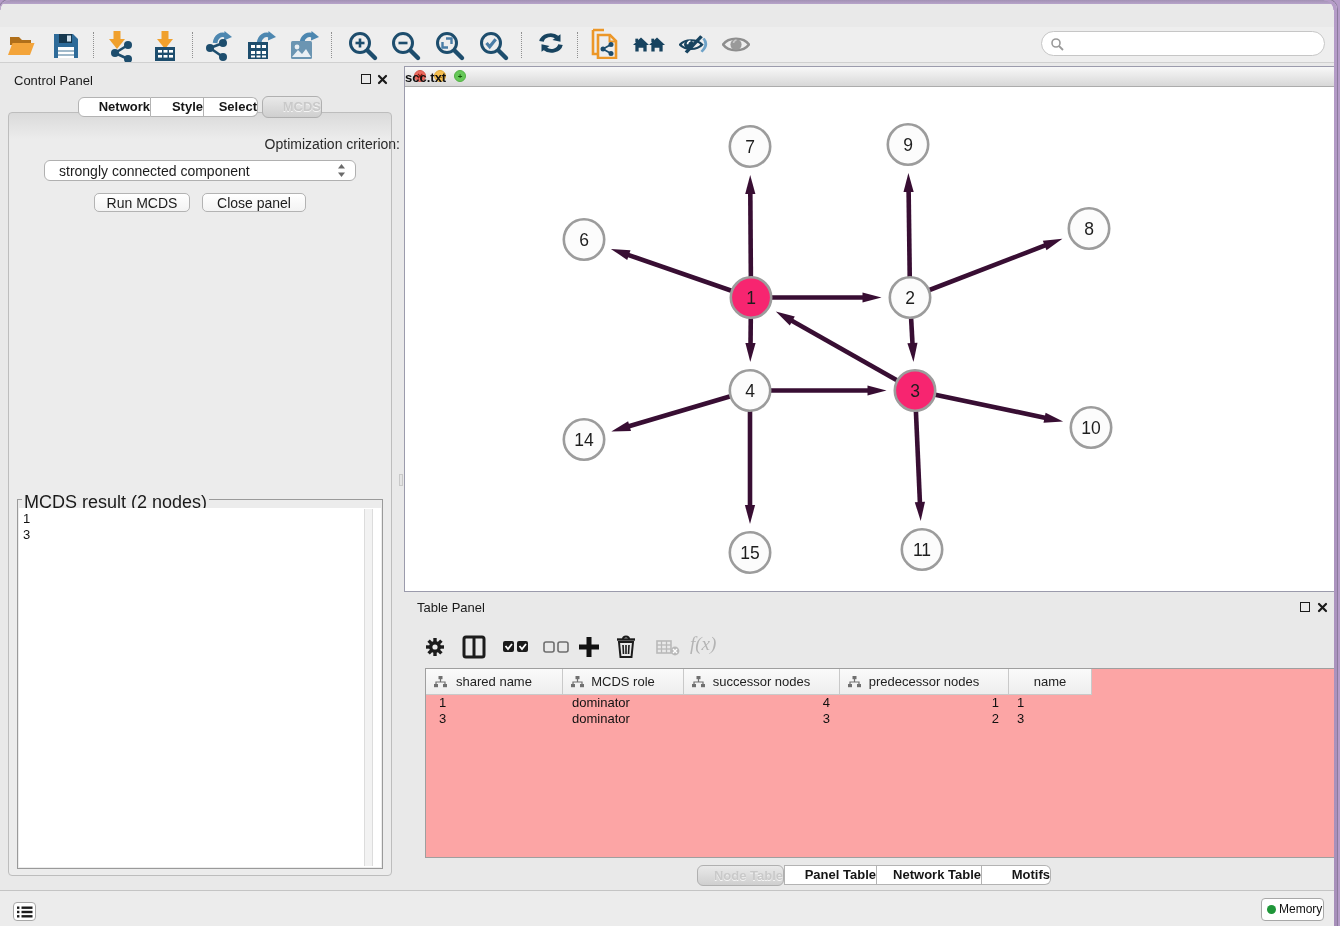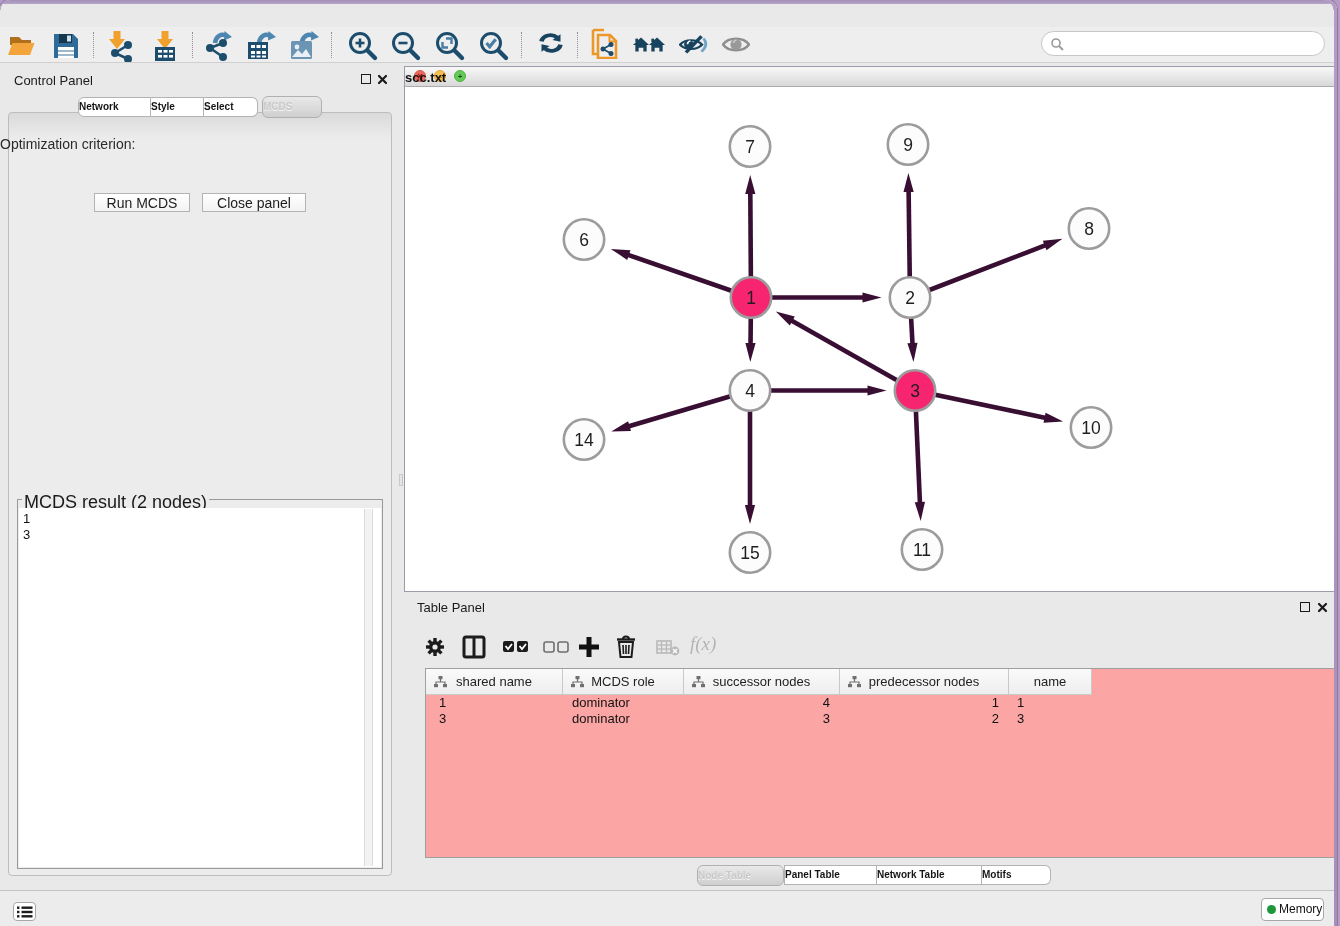--- a/index.html
+++ b/index.html
@@ -13,26 +13,26 @@
 #title{position:absolute;top:7px;width:100%;text-align:center;font-size:13px;color:#aaa4ae}
 #toolbar{position:absolute;left:0;top:27px;width:100%;height:36px;background:#eeeeee;border-bottom:1px solid #d0d0d0}
 .ticon{position:absolute;top:3px}
 .tsep{position:absolute;top:5px;height:26px;width:1px;border-left:1px dotted #909090}
 #search{position:absolute;left:1041px;top:4px;width:284px;height:25px;background:#fff;border:1px solid #c6c6c6;border-radius:13px}
 #search svg{position:absolute;left:8px;top:5px}
 
 #cp-title{position:absolute;left:14px;top:73px;font-size:13px;color:#1a1a1a}
 .winbtn{position:absolute;font-size:13px;color:#111}
 #cp-tabs{position:absolute;left:78px;top:97px;height:20px}
-.tabseg{position:absolute;top:0;height:20px;background:#fff;border:1px solid #b3b3b3;font-size:10px;font-weight:700;color:#151515;text-align:left;line-height:18px}
+.tabseg{position:absolute;top:0;height:20px;background:#fff;border:1px solid #b3b3b3;font-size:13px;font-weight:700;color:#151515;text-align:right;line-height:18px}
 .tabsel{background:linear-gradient(#e9e9e9,#cfcfcf);border:1px solid #b0b0b0;border-radius:6px;color:#c9c9c9;text-shadow:0 1px 0 #f5f5f5;font-weight:700}
 #cp-box{position:absolute;left:8px;top:112px;width:384px;height:764px;border:1px solid #bdbdbd;border-radius:4px;background:linear-gradient(#dadada,#ececec 26px)}
-#opt-label{position:absolute;left:0;top:136px;width:400px;text-align:left;font-size:14px;color:#2a2a2a}
+#opt-label{position:absolute;left:0;top:136px;width:400px;text-align:right;font-size:14px;color:#2a2a2a}
 #dropdown{position:absolute;left:44px;top:160px;width:312px;height:21px;background:#fff;border:1px solid #b0b0b0;border-radius:6px;font-size:14px;color:#1c1c1c;line-height:20px;padding-left:14px}
-.btn{position:absolute;height:19px;background:linear-gradient(#ffffff,#f3f3f3);border:1px solid #b3b3b3;border-radius:0;font-size:14px;color:#1c1c1c;text-align:center;line-height:18px}
+.btn{position:absolute;height:19px;background:linear-gradient(#ffffff,#f3f3f3);border:1px solid #b3b3b3;border-radius:5px;font-size:14px;color:#1c1c1c;text-align:center;line-height:18px}
 #fieldset{position:absolute;left:17px;top:499px;width:366px;height:370px;border:1px solid #9a9a9a}
 #fieldset-legend{position:absolute;left:22px;top:492px;background:#ececec;font-size:18px;color:#1a1a1a;padding:0 2px}
 #ta{position:absolute;left:19px;top:508px;width:362px;height:359px;background:#fff;font-size:13px;color:#111;line-height:16px;padding:3px 0 0 4px}
 #ta-sb{position:absolute;left:364px;top:509px;width:9px;height:357px;background:#f2f2f2;border-left:1px solid #dcdcdc;border-right:1px solid #dcdcdc}
 
 #netwin{position:absolute;left:404px;top:66px;width:933px;height:526px;border:1px solid #9b9bac;background:#fff}
 #netbar{position:absolute;left:0;top:0;width:100%;height:20px;background:linear-gradient(#f8f8f8,#d8d8d8);border-bottom:1px solid #acacac}
 #nettitle{position:absolute;top:3px;width:100%;font-size:13px;font-weight:700;color:#111}
 .tl2{position:absolute;top:3px;width:12px;height:12px;border-radius:50%;font-size:8px;font-weight:700;text-align:center;line-height:11px}
 
@@ -210,20 +210,26 @@
       <path d="M2 2 L9 9 M9 2 L2 9" stroke="#1a1a1a" stroke-width="2.2" stroke-linecap="round"></path>
     </svg>
 <div id="cp-box"></div>
 <div id="cp-tabs">
  <span class="tabseg" style="left:0;width:73px;border-radius:6px 0 0 6px">Network</span>
  <span class="tabseg" style="left:73px;width:53px;border-left:none">Style</span>
  <span class="tabseg" style="left:126px;width:54px;border-left:none;border-radius:0 6px 6px 0">Select</span>
  <span class="tabseg tabsel" style="left:184px;top:-1px;width:60px;height:22px;line-height:20px">MCDS</span>
 </div>
 <div id="opt-label">Optimization criterion:</div>
+<div id="dropdown">strongly connected component
+ <svg style="position:absolute;right:9px;top:3px" width="9" height="13" viewBox="0 0 9 13">
+        <polygon points="4.5,0 8,4.5 1,4.5" fill="#6a6a6a"></polygon>
+        <polygon points="4.5,13 8,8.5 1,8.5" fill="#6a6a6a"></polygon>
+      </svg>
+</div>
 <span class="btn" style="left:94px;top:193px;width:96px">Run MCDS</span>
 <span class="btn" style="left:202px;top:193px;width:104px">Close panel</span>
 <div id="fieldset"></div>
 <div id="fieldset-legend">MCDS result (2 nodes)</div>
 <div id="ta">1<br>3</div>
 <div id="ta-sb"></div>
 
 <div class="divh" style="left:399px;top:474px;width:4px;height:12px"></div>
 <div class="divh" style="left:866px;top:588px;width:11px;height:4px"></div>
 

